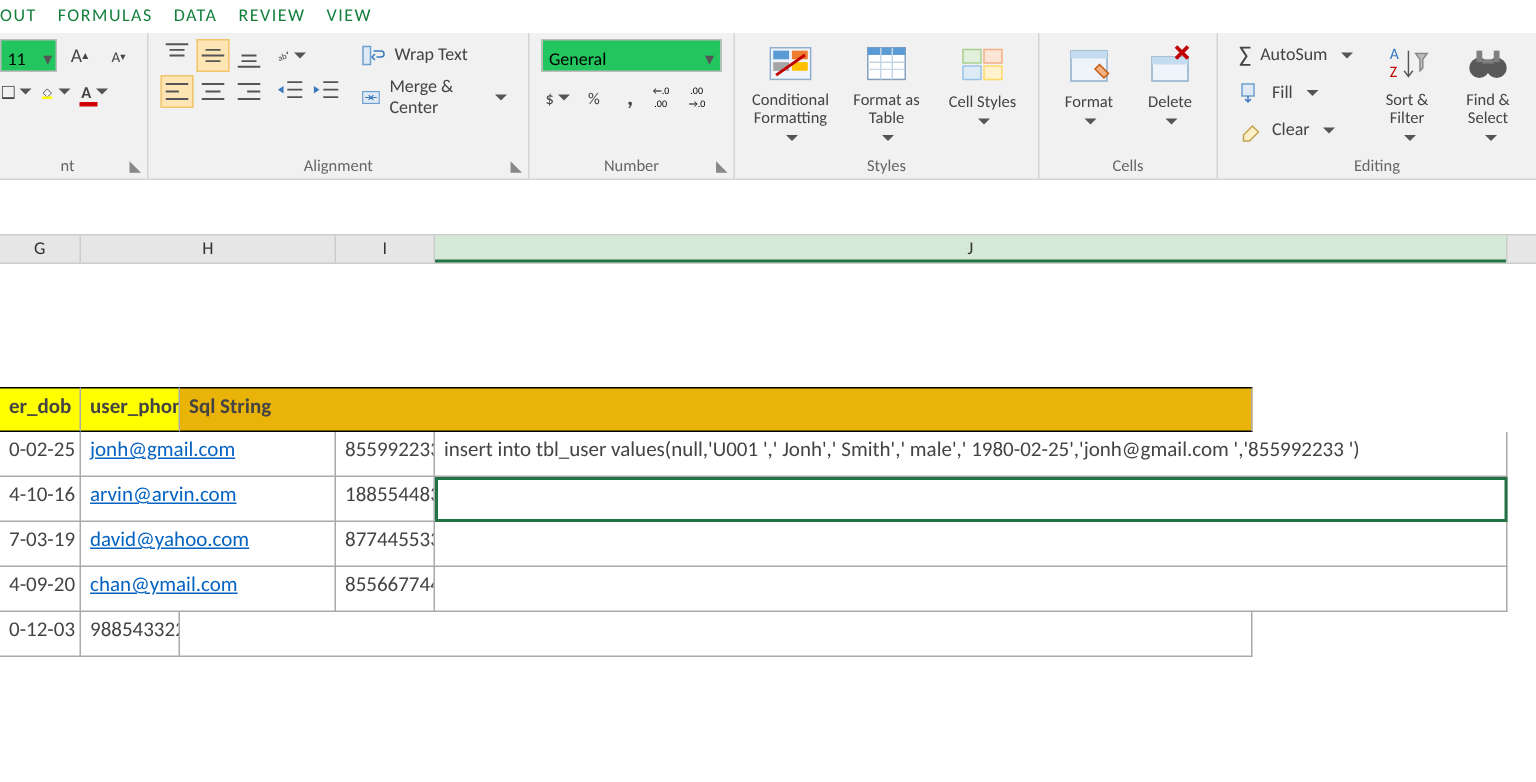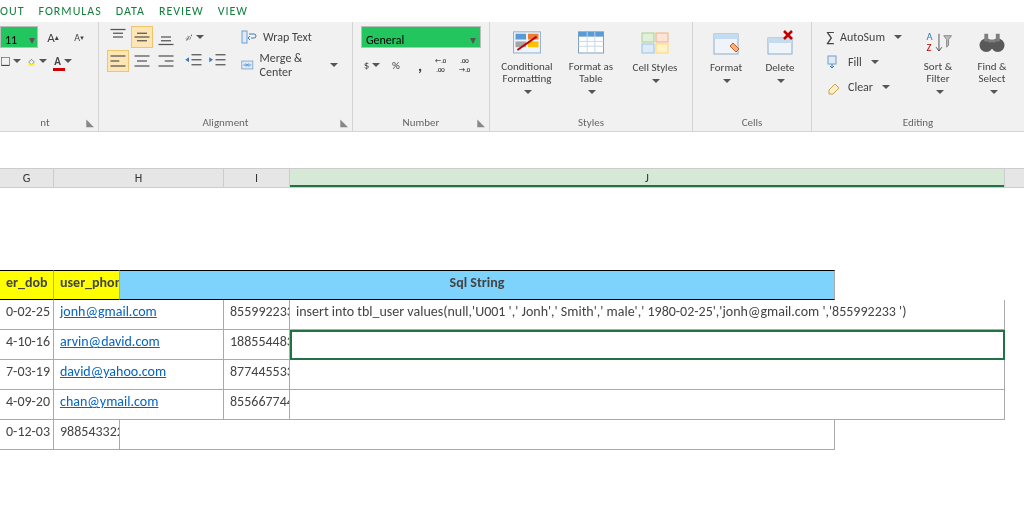--- a/index.html
+++ b/index.html
@@ -6,21 +6,21 @@
   body { width: 1024px; height: 521px; background: #fff; font-size: 12px; color:#444; overflow:hidden; }
 
   
   .tabs { display:flex; gap:14px; padding:4px 0 4px 0; font-size:12px; color:#15803d; background:#fff; }
   .tabs span { letter-spacing:1px; }
 
   
   .ribbon { display:flex; background:#f1f1f1; border-bottom:1px solid #d4d4d4; }
   .group { display:flex; flex-direction:column; align-items:center; padding:4px 8px 2px 8px; border-right:1px solid #d4d4d4; }
   .group-body { display:flex; align-items:flex-start; gap:6px; height:76px; }
-  .group-label { font-size:11px; color:#666; margin-top:14px; position:relative; width:100%; text-align:center;}
+  .group-label { font-size:11px; color:#666; margin-top:2px; position:relative; width:100%; text-align:center;}
   .launcher { position:absolute; right:-4px; top:0; font-size:10px; color:#888; }
 
   .btn { display:flex; flex-direction:column; align-items:center; justify-content:flex-start; gap:2px; padding:2px 4px; cursor:default; }
   .btn-big { width:58px; height:72px; text-align:center; font-size:11px; line-height:1.15; }
   .btn-big svg, .btn-big .ico { width:32px; height:32px; }
   .drop-caret::after { content:""; display:inline-block; border:4px solid transparent; border-top-color:#555; margin-left:3px; transform:translateY(2px);}
 
   .row-btns { display:flex; gap:2px; }
   .small-btn { width:22px; height:22px; border:1px solid transparent; display:flex; align-items:center; justify-content:center; font-size:11px; color:#444; }
   .small-btn.sel { background:#fde5b4; border-color:#f0c36d; }
@@ -38,21 +38,21 @@
   .col-headers { display:flex; margin-top:36px; background:#e6e6e6; border-top:1px solid #ccc; border-bottom:1px solid #ccc; height:20px; font-size:12px; color:#333; }
   .col-h { border-right:1px solid #ccc; display:flex; align-items:center; justify-content:center; }
   .col-h.sel { background:#d6e9d6; box-shadow: inset 0 -2px 0 #217346;}
 
   
   .sheet { margin-top:82px; }
   .sheet-row { display:flex; height:30px; font-size:14px; }
   .cell { border:1px solid #aaa; border-top:none; border-left:none; padding:3px 6px; overflow:hidden; white-space:nowrap; }
   .hdr-row .cell { border-top:1px solid #000; border-bottom:1px solid #000; font-weight:bold; }
   .hdr-yellow { background:#ffff00; }
-  .hdr-orange { background:#7dd3fc;text-align:center; }
+  .hdr-orange { background:#eab308; }
   .link { color:#0563c1; text-decoration:underline; }
 
   .sel-cell { outline:2px solid #217346; outline-offset:-2px; }
 
   
   .c-dob { width:54px; border-left:none;}
   .c-email { width:170px; }
   .c-phone { width:66px; text-align:right; }
   .c-sql { width:715px; }
 
@@ -350,21 +350,21 @@
   </div>
 
   <div class="sheet-row">
     <div class="cell c-dob">0-02-25</div>
     <div class="cell c-email link">jonh@gmail.com</div>
     <div class="cell c-phone">855992233</div>
     <div class="cell c-sql">insert into tbl_user values(null,'U001 ',' Jonh',' Smith',' male',' 1980-02-25','jonh@gmail.com ','855992233 ')</div>
   </div>
   <div class="sheet-row">
     <div class="cell c-dob">4-10-16</div>
-    <div class="cell c-email link">arvin@david.com</div>
+    <div class="cell c-email link">arvin@arvin.com</div>
     <div class="cell c-phone">188554483</div>
     <div class="cell c-sql sel-cell"></div>
   </div>
   <div class="sheet-row">
     <div class="cell c-dob">7-03-19</div>
     <div class="cell c-email link">david@yahoo.com</div>
     <div class="cell c-phone">877445533</div>
     <div class="cell c-sql"></div>
   </div>
   <div class="sheet-row">

